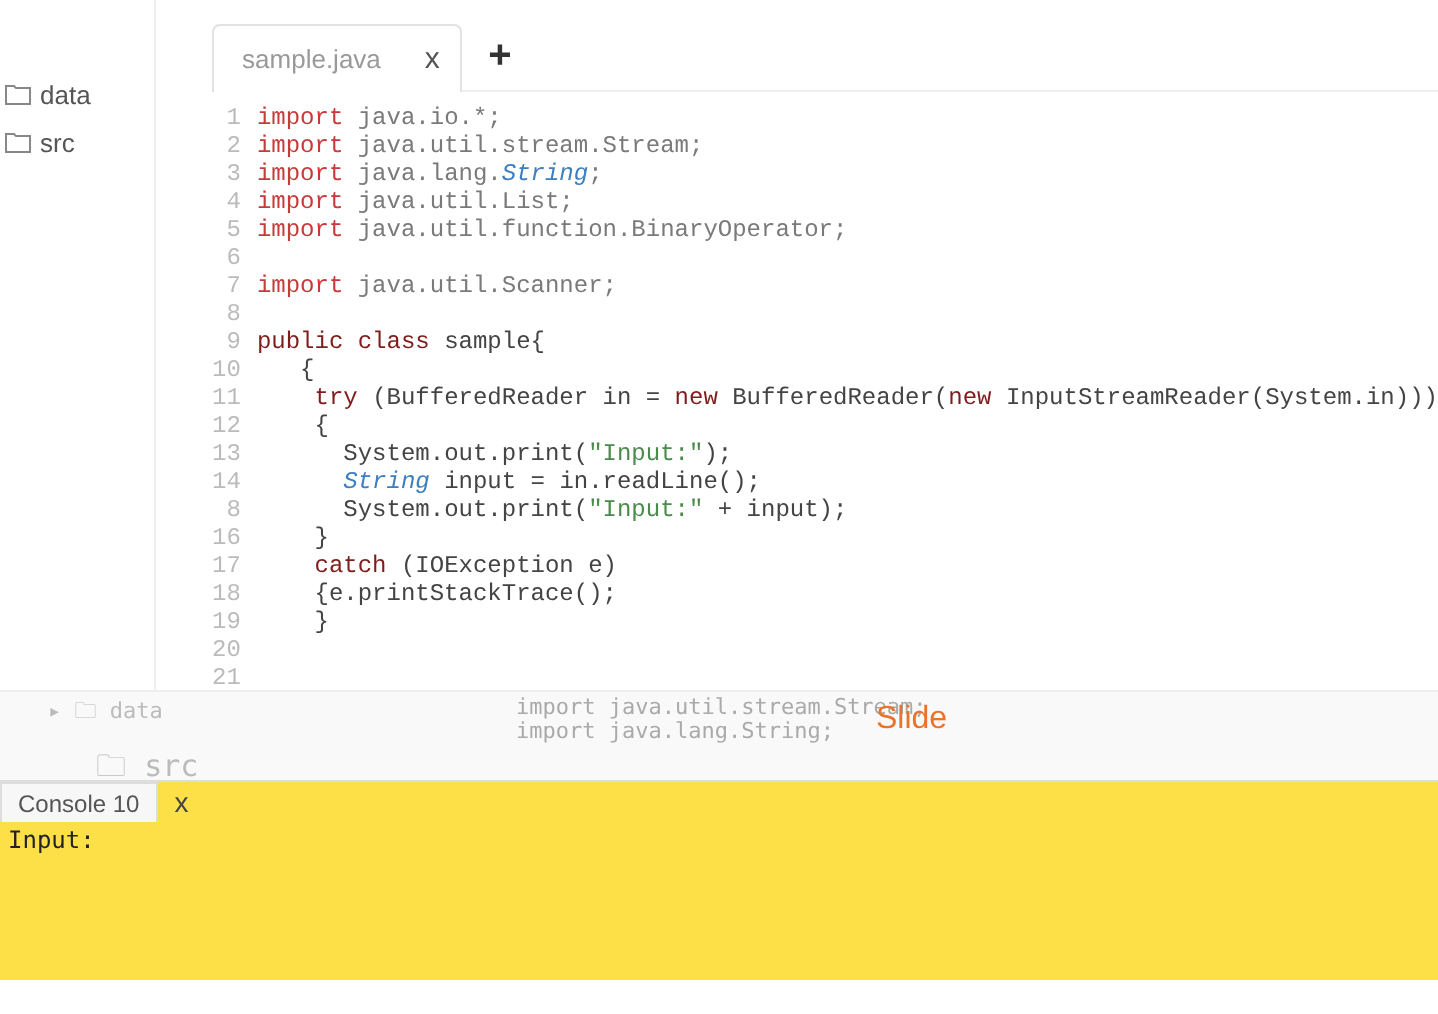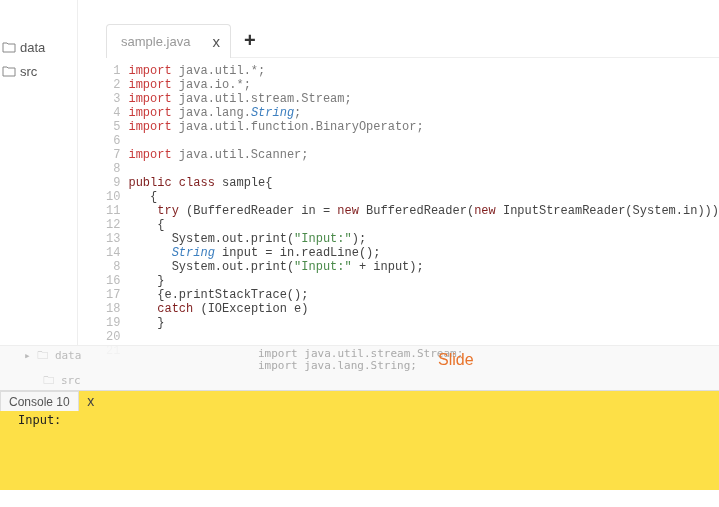--- a/index.html
+++ b/index.html
@@ -32,21 +32,21 @@
     cursor: pointer;
   }
   .folder-icon {
     width: 14px; height: 12px;
     margin-right: 4px;
     display: inline-block;
   }
   .folder-icon svg { width: 100%; height: 100%; }
   .editor-area {
     flex: 1;
-    padding-top: 24px;
+    padding-top: 12px;
     padding-left: 28px;
     position: relative;
   }
   .tab-bar {
     display: flex;
     align-items: center;
     height: 34px;
     border-bottom: 1px solid #eee;
   }
   .tab {
@@ -108,21 +108,21 @@
     background: rgba(248,248,248,0.9);
     border-top: 1px solid #eee;
     font-family: Consolas, monospace;
     font-size: 11px;
     color: #aaa;
   }
   .overlay-strip .faded-left {
     position: absolute; left: 24px; top: 1px; font-size:11px; color:#bbb;
   }
   .overlay-strip .faded-left2 {
-    position: absolute; left: 30px; top: 26px; font-size:11px; color:#bbb;
+    position: absolute; left: 30px; top: 26px; font-size:15px; color:#bbb;
   }
   .overlay-strip .faded-code {
     position: absolute; left: 258px; top: 2px;
     line-height: 12px;
   }
   .overlay-strip .slide-label {
     position: absolute;
     left: 438px; top: 5px;
     font-family: "Segoe UI", Arial, sans-serif;
     font-size: 16px;
@@ -152,21 +152,21 @@
     height: 20px;
     display:flex; align-items:center;
   }
   .console-close {
     width: 20px; height:20px;
     display:flex; align-items:center; justify-content:center;
     font-size: 14px; color:#444; cursor:pointer;
     margin-left: 2px;
   }
   .console-body {
-    padding: 2px 18px;
+    padding: 2px 4px;
     font-family: Consolas, monospace;
     font-size: 12px;
     color: #222;
   }
 </style>
 </head>
 <body>
 
 <div class="workspace">
 
@@ -216,38 +216,38 @@
         <div>14</div>
         <div>8</div>
         <div>16</div>
         <div>17</div>
         <div>18</div>
         <div>19</div>
         <div>20</div>
         <div>21</div>
       </div>
       <div class="code-lines">
-<pre><span class="kw-imp">import </span><span class="kw-pkg">java.util.*;</span></pre>
 <pre><span class="kw-imp">import </span><span class="kw-pkg">java.io.*;</span></pre>
 <pre><span class="kw-imp">import </span><span class="kw-pkg">java.util.stream.Stream;</span></pre>
 <pre><span class="kw-imp">import </span><span class="kw-pkg">java.lang.</span><span class="kw-type">String</span><span class="kw-pkg">;</span></pre>
+<pre><span class="kw-imp">import </span><span class="kw-pkg">java.util.List;</span></pre>
 <pre><span class="kw-imp">import </span><span class="kw-pkg">java.util.function.BinaryOperator;</span></pre>
 <pre></pre>
 <pre><span class="kw-imp">import </span><span class="kw-pkg">java.util.Scanner;</span></pre>
 <pre></pre>
 <pre><span class="kw-purple">public class </span><span>sample{</span></pre>
 <pre><span>   </span><span>{</span></pre>
 <pre><span>    </span><span class="kw-purple">try </span><span>(BufferedReader in = </span><span class="kw-purple">new </span><span>BufferedReader(</span><span class="kw-purple">new </span><span>InputStreamReader(System.in)))</span></pre>
 <pre><span>    </span><span>{</span></pre>
 <pre><span>      </span><span>System.out.print(</span><span class="kw-str">"Input:"</span><span>);</span></pre>
 <pre><span>      </span><span class="kw-type">String </span><span>input = in.readLine();</span></pre>
 <pre><span>      </span><span>System.out.print(</span><span class="kw-str">"Input:" </span><span>+ input);</span></pre>
 <pre><span>    </span><span>}</span></pre>
+<pre><span>    </span><span class="kw-purple">catch </span><span>(IOException e)</span></pre>
 <pre><span>    </span><span>{e.printStackTrace();</span></pre>
-<pre><span>    </span><span class="kw-purple">catch </span><span>(IOException e)</span></pre>
 <pre><span>    </span><span>}</span></pre>
       </div>
     </div>
   </div>
 </div>
 
 <div class="overlay-strip">
   <div class="faded-left">▸ 🗀 <span>data</span></div>
   <div class="faded-left2">&nbsp;&nbsp;🗀 <span>src</span></div>
   <div class="faded-code">

